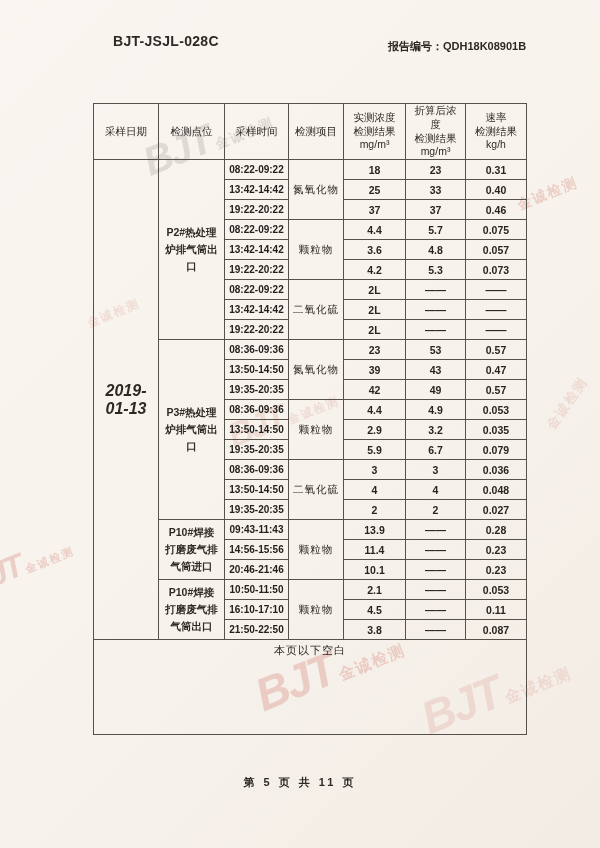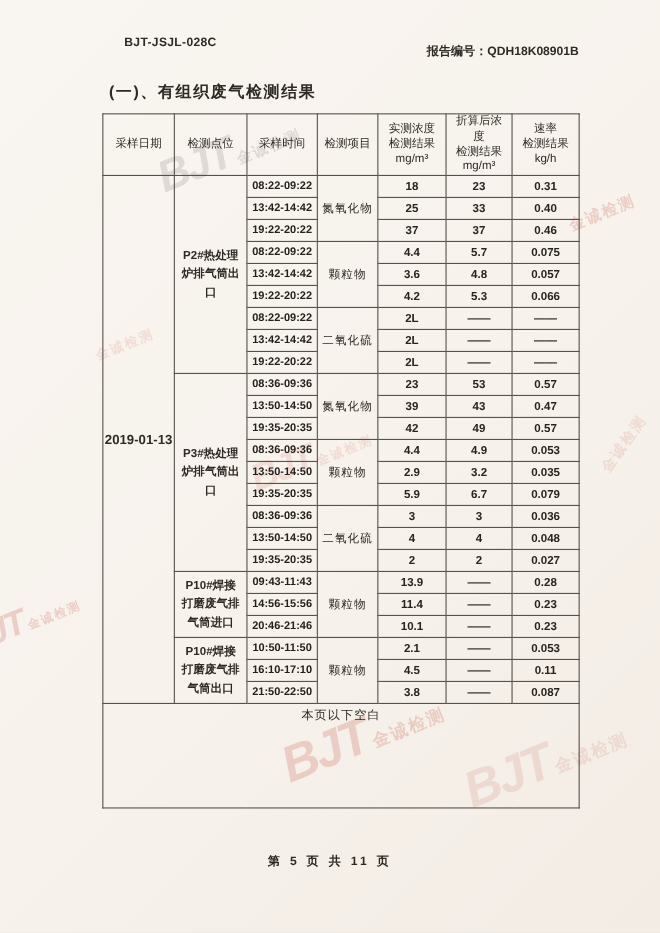--- a/index.html
+++ b/index.html
@@ -21,21 +21,21 @@
     white-space:nowrap;
     pointer-events:none;
     z-index:0;
   }
   .wm .b { font-style:italic; font-weight:bold; letter-spacing:-2px; line-height:1; }
   .wm .s { font-size:0.34em; font-weight:bold; letter-spacing:2px; line-height:1.2; padding-bottom:0.15em; }
   .wm.pink  { color:rgba(210,122,108,0.30); }
   .wm.pink2 { color:rgba(216,140,126,0.22); }
   .wm.gray  { color:rgba(122,116,108,0.20); }
   
-  .doc-code   { position:absolute; left:113px; top:33px;  font-size:11px; font-weight:bold; letter-spacing:0.3px; z-index:2; }
+  .doc-code   { position:absolute; left:113px; top:33px;  font-size:14px; font-weight:bold; letter-spacing:0.3px; z-index:2; }
   .report-no  { position:absolute; left:388px; top:39px;  font-size:11px; font-weight:bold; z-index:2; }
   .section-title { position:absolute; left:99px; top:74px; font-size:14.5px; font-weight:600; letter-spacing:1.5px; z-index:2; }
   
   table {
     position:absolute; left:93px; top:103px; width:433px;
     border-collapse:collapse; table-layout:fixed;
     z-index:1; background:transparent;
   }
   th, td {
     border:1px solid #55514b;
@@ -43,21 +43,21 @@
     font-size:10.5px; color:#2d2a26;
     padding:0 1px;
     background:transparent;
   }
   thead th {
     height:56px; font-weight:normal;
     white-space:pre-line; line-height:1.3;
   }
   tbody tr { height:20px; }
   .time-cell { font-weight:bold; font-size:10px; color:#23211e; }
-  .date-cell { font-weight:bold; font-size:12px; }
+  .date-cell { font-weight:bold; font-size:16px;font-style:italic; }
   .location-cell { font-weight:bold; line-height:1.6; padding:0 5px; }
   .pollutant-cell { letter-spacing:1px;margin-left:40px; }
   .measured-cell, .converted-cell, .rate-cell { font-weight:600; color:#27251f; }
   .blank-cell {
     height:95px; text-align:center; vertical-align:top;
     padding:3px 7px; font-size:11px; letter-spacing:1px;
   }
   
   .page-footer {
     position:absolute; left:0; top:775px; width:600px;
@@ -95,21 +95,20 @@
     <span class="b">BJT</span>
     <span class="s">金诚检测</span>
   </div>
   <div class="wm pink2" style="left:418px; top:668px; font-size:46px;">
     <span class="b">BJT</span>
     <span class="s">金诚检测</span>
   </div>
 
   <div class="doc-code">BJT-JSJL-028C</div>
   <div class="report-no"><span>报告编号：</span><span>QDH18K08901B</span></div>
-  <div class="section-title">(一)、有组织废气检测结果</div>
 
   <table>
     <colgroup>
       <col style="width:65px">
         <col style="width:66px">
         <col style="width:64px">
       <col style="width:55px">
         <col style="width:62px">
         <col style="width:60px">
         <col style="width:61px">
@@ -164,21 +163,21 @@
         <tr>
           <td class="time-cell">13:42-14:42</td>
           <td class="measured-cell">3.6</td>
           <td class="converted-cell">4.8</td>
           <td class="rate-cell">0.057</td>
         </tr>
         <tr>
           <td class="time-cell">19:22-20:22</td>
           <td class="measured-cell">4.2</td>
           <td class="converted-cell">5.3</td>
-          <td class="rate-cell">0.066</td>
+          <td class="rate-cell">0.073</td>
         </tr>
         <tr>
           <td class="time-cell">08:22-09:22</td>
           <td class="pollutant-cell" rowspan="3">二氧化硫</td>
           <td class="measured-cell">2L</td>
           <td class="converted-cell">——</td>
           <td class="rate-cell">——</td>
         </tr>
         <tr>
           <td class="time-cell">13:42-14:42</td>

